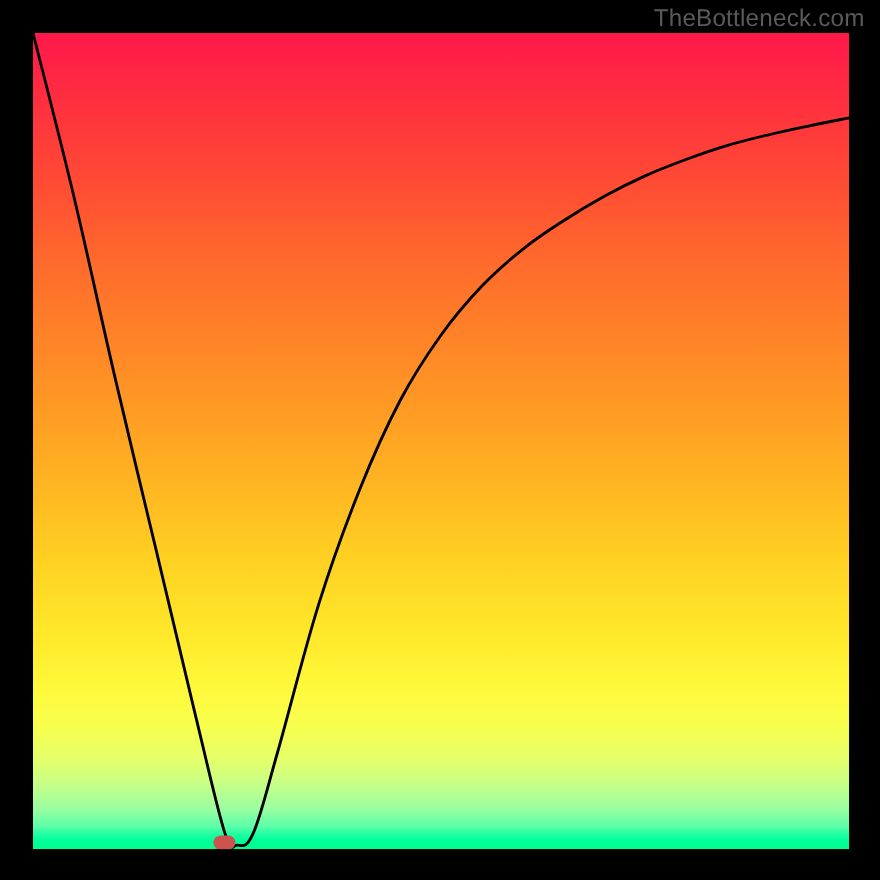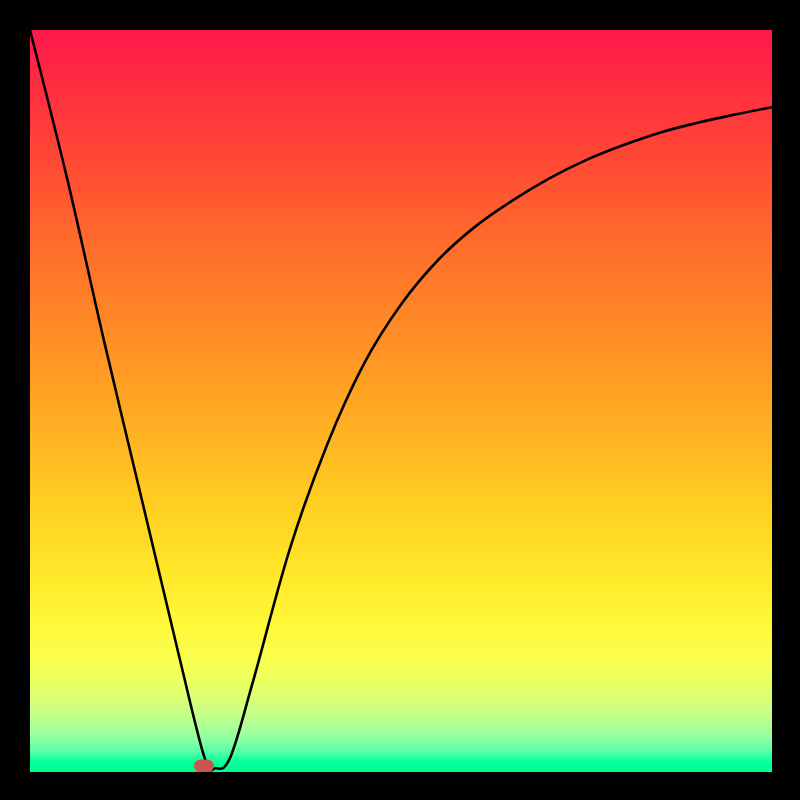--- a/index.html
+++ b/index.html
@@ -72,20 +72,21 @@
     border-radius: 7px;
     transform: translate(-50%, -50%);
     z-index: 5;
   }
 </style>
 </head>
 <body>
 
 <div class="frame">
 
+  <div class="watermark">TheBottleneck.com</div>
 
   <div class="plot-area">
     <div class="gradient"></div>
 
     <svg class="curve" viewBox="0 0 742 742" preserveAspectRatio="none">
       <path id="curve-path" fill="none" stroke="#000" stroke-width="2.6" stroke-linecap="round" stroke-linejoin="round" d="M 0,0 C 6.678,26.711999999999996 23.744,92.30479999999997 37.1,148.39999999999998 C 50.456,204.49519999999998 60.84400000000001,254.20920000000004 74.2,311.64000000000004 C 87.556,369.0708 97.944,411.3648 111.3,467.46 C 124.65599999999999,523.5552 137.0474,576.534 148.4,623.28 C 159.7526,670.026 167.69199999999998,706.4581999999999 174.36999999999998,727.16 C 181.04799999999997,747.8618 180.8254,738.29 185.5,738.29 C 190.1746,738.29 193.662,742.5193999999999 200.34,727.16 C 207.018,711.8006 211.9152,690.3568 222.6,652.96 C 233.2848,615.5632 246.344,562.1392 259.7,519.4 C 273.056,476.6608 283.444,448.90999999999997 296.8,415.52 C 310.156,382.13 320.54400000000004,359.27639999999997 333.90000000000003,333.9 C 347.25600000000003,308.5236 357.644,293.2384 371,274.54 C 384.356,255.84160000000003 394.744,244.04380000000003 408.1,230.02000000000004 C 421.456,215.99620000000004 431.844,207.31480000000002 445.2,196.63 C 458.556,185.94519999999997 468.944,179.34139999999996 482.3,170.65999999999997 C 495.656,161.97859999999997 506.044,155.74579999999997 519.4,148.39999999999998 C 532.756,141.05419999999998 543.144,135.86020000000002 556.5,129.85000000000002 C 569.856,123.83980000000003 580.244,119.95172000000001 593.6,115.00999999999999 C 606.956,110.06827999999997 617.3439999999999,106.40279999999996 630.6999999999999,102.39599999999996 C 644.0559999999999,98.38919999999996 654.4440000000001,95.95543999999998 667.8000000000001,92.75 C 681.1560000000001,89.54456000000002 691.544,87.39276000000005 704.9,84.58800000000008 C 718.256,81.7832400000001 735.322,78.50360000000012 742,77.16800000000012"></path>
     </svg>
 
     <div class="marker" id="min-marker" style="left: 174.37px; top: 736.064px; background: rgb(204, 84, 78);"></div>
   </div>

